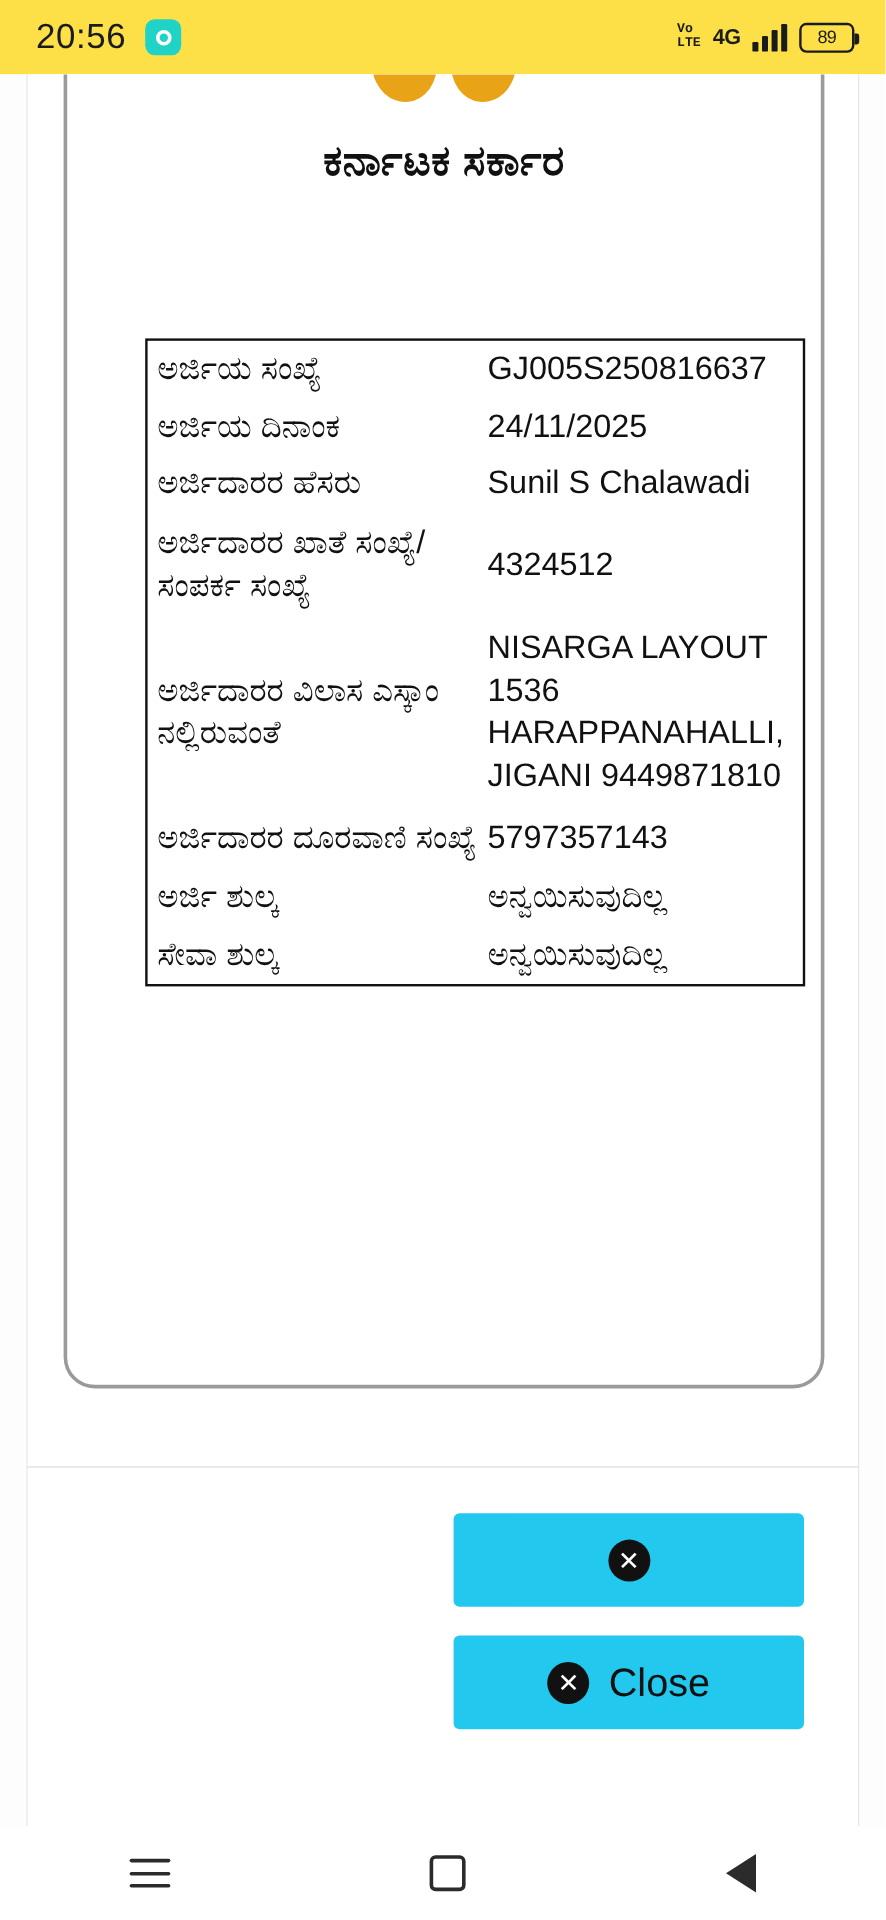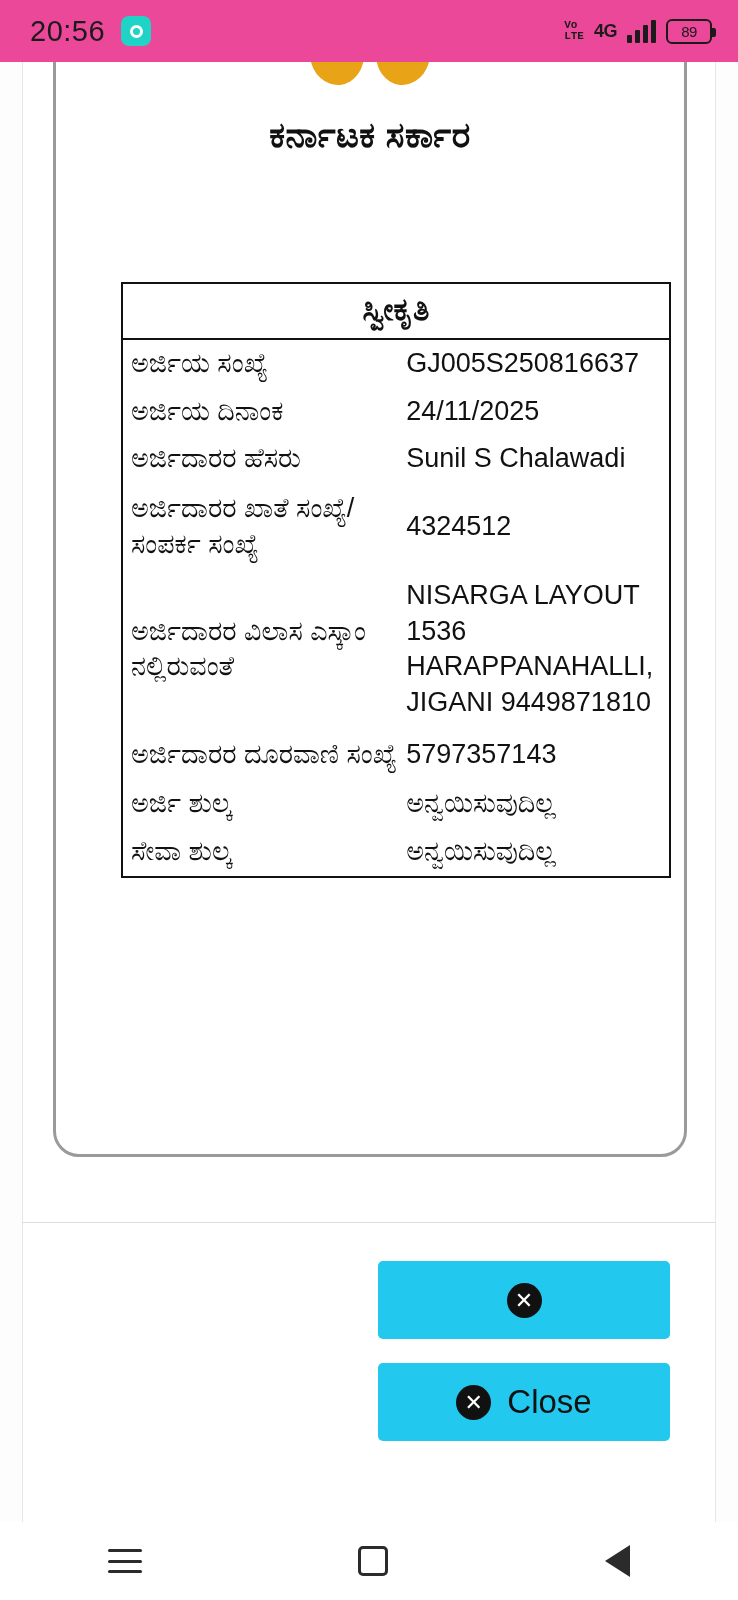--- a/index.html
+++ b/index.html
@@ -11,21 +11,21 @@
     overflow: hidden;
   }
 
   
   .statusbar {
     height: 62px;
     display: flex;
     align-items: center;
     justify-content: space-between;
     padding: 0 26px 0 30px;
-    background: #ec4899;
+    background: #fde047;
   }
   .status-left {
     display: flex;
     align-items: center;
     gap: 16px;
   }
   .clock {
     font-size: 29px;
     color: #1b1b1b;
     letter-spacing: 0.5px;
@@ -324,21 +324,20 @@
     <div class="card">
 
       <div class="emblem">
         <div class="wing left"></div>
         <div class="wing right"></div>
       </div>
 
       <div class="gov-title">ಕರ್ನಾಟಕ ಸರ್ಕಾರ</div>
 
       <div class="table-wrap">
-        <div class="table-title">ಸ್ವೀಕೃತಿ</div>
         <table class="kv">
           <tbody>
             <tr>
               <td class="k">ಅರ್ಜಿಯ ಸಂಖ್ಯೆ</td>
               <td class="v">GJ005S250816637</td>
             </tr>
             <tr>
               <td class="k">ಅರ್ಜಿಯ ದಿನಾಂಕ</td>
               <td class="v">24/11/2025</td>
             </tr>

